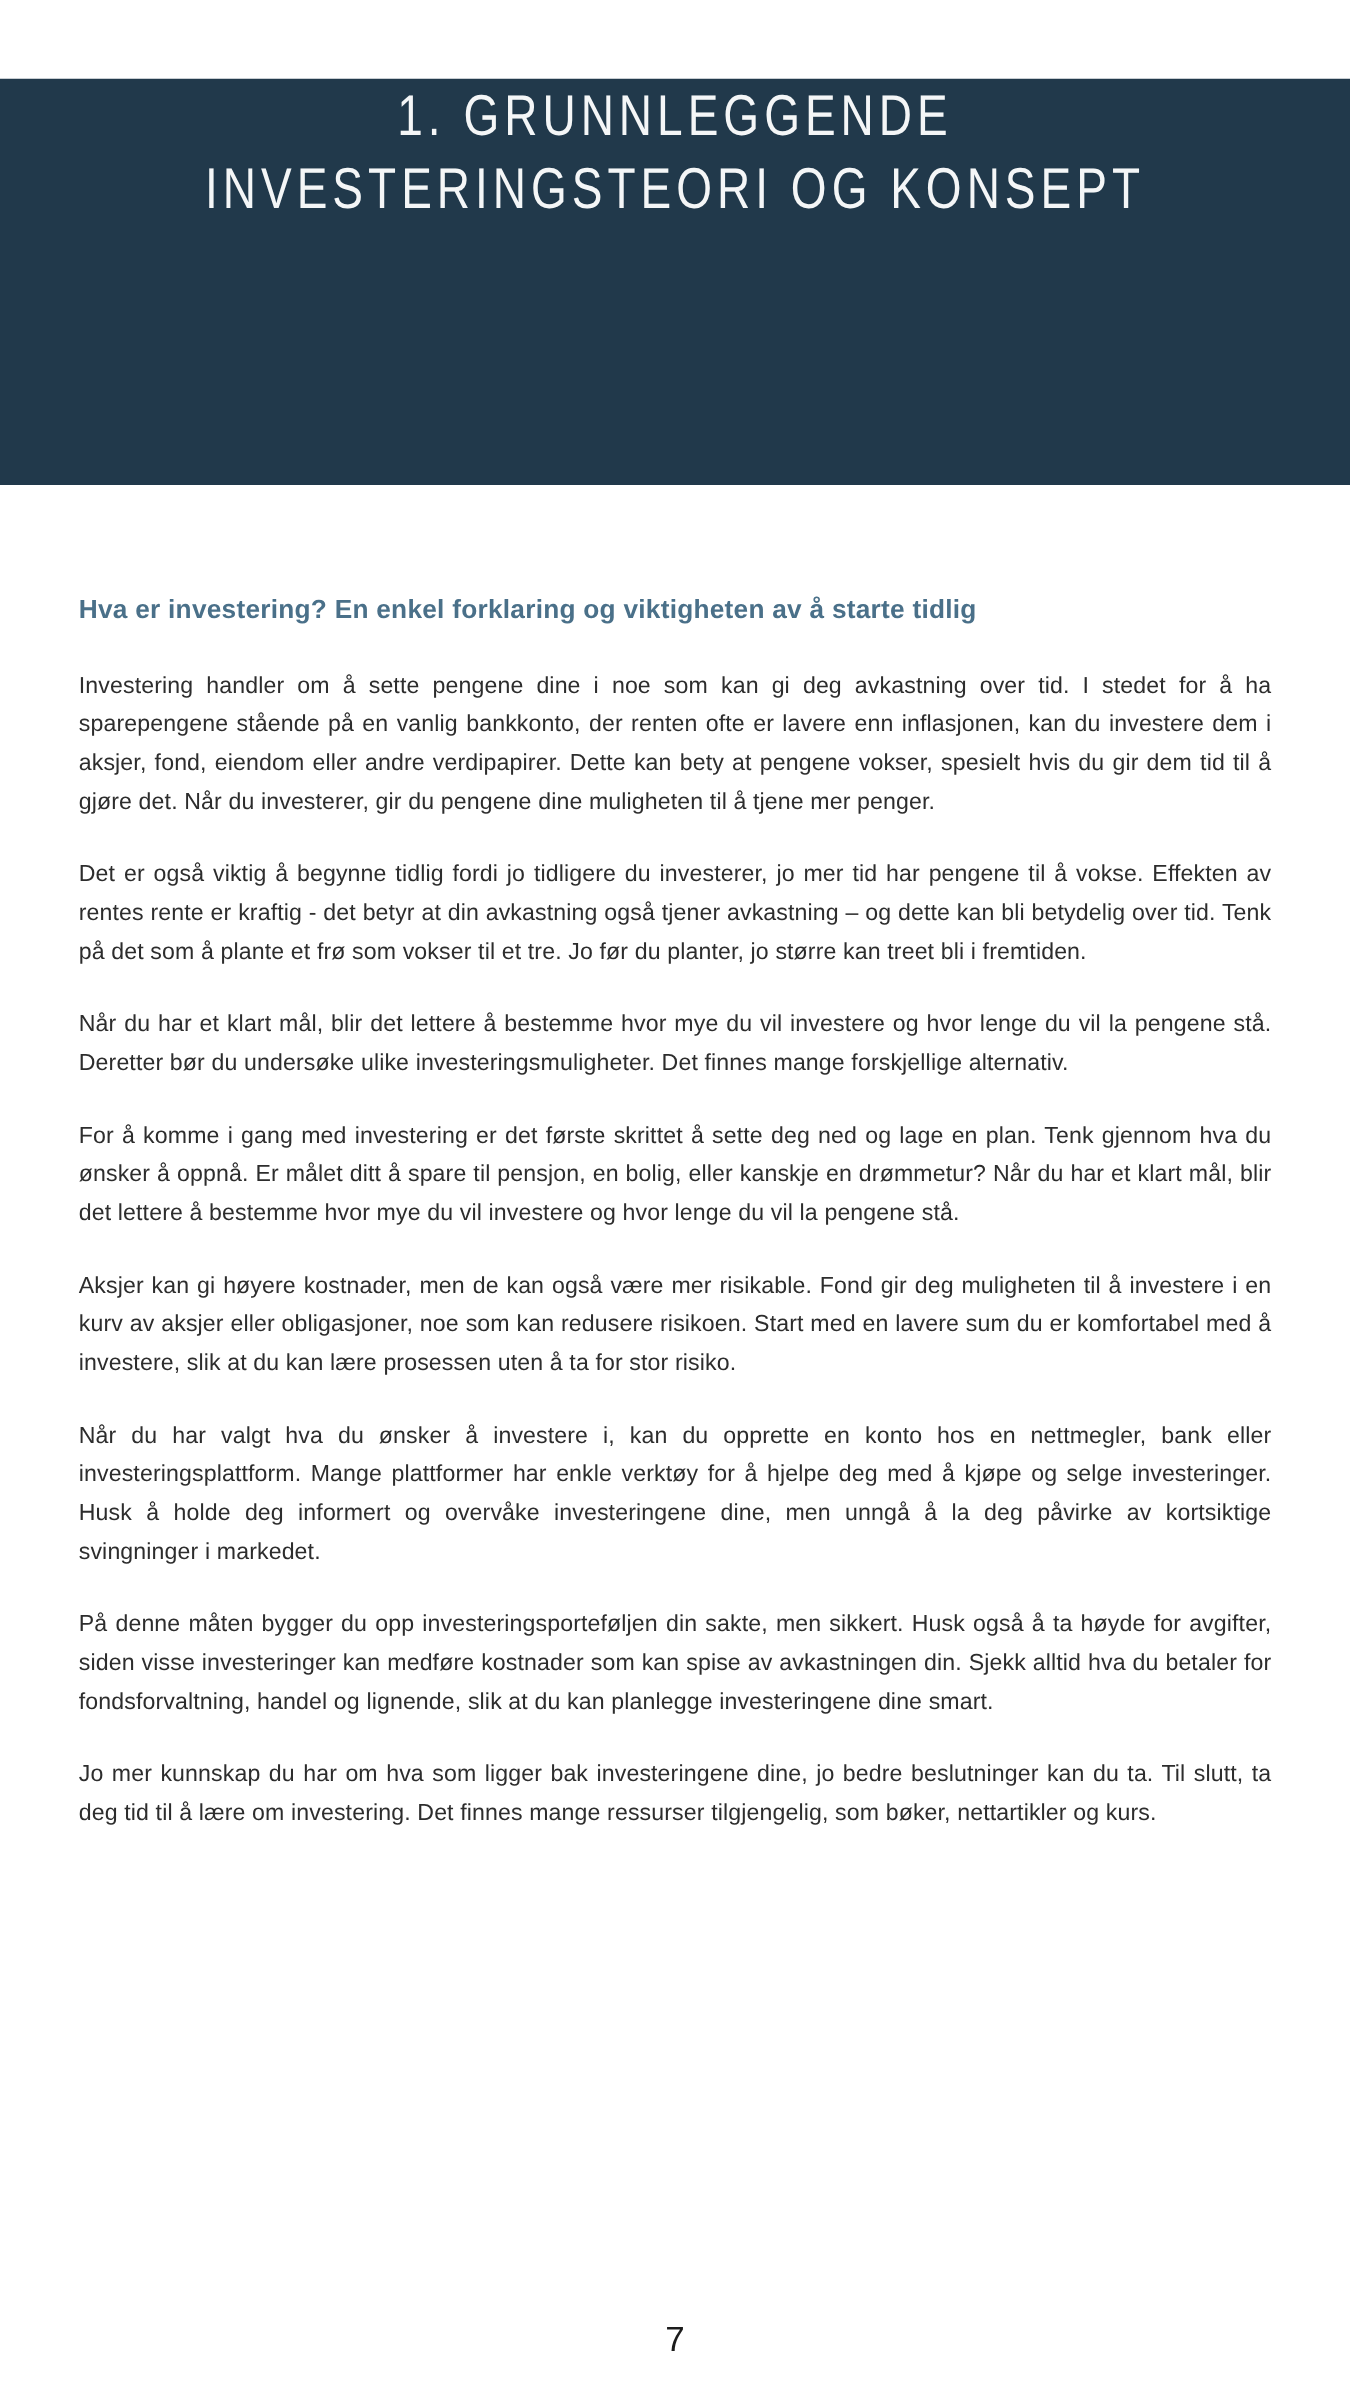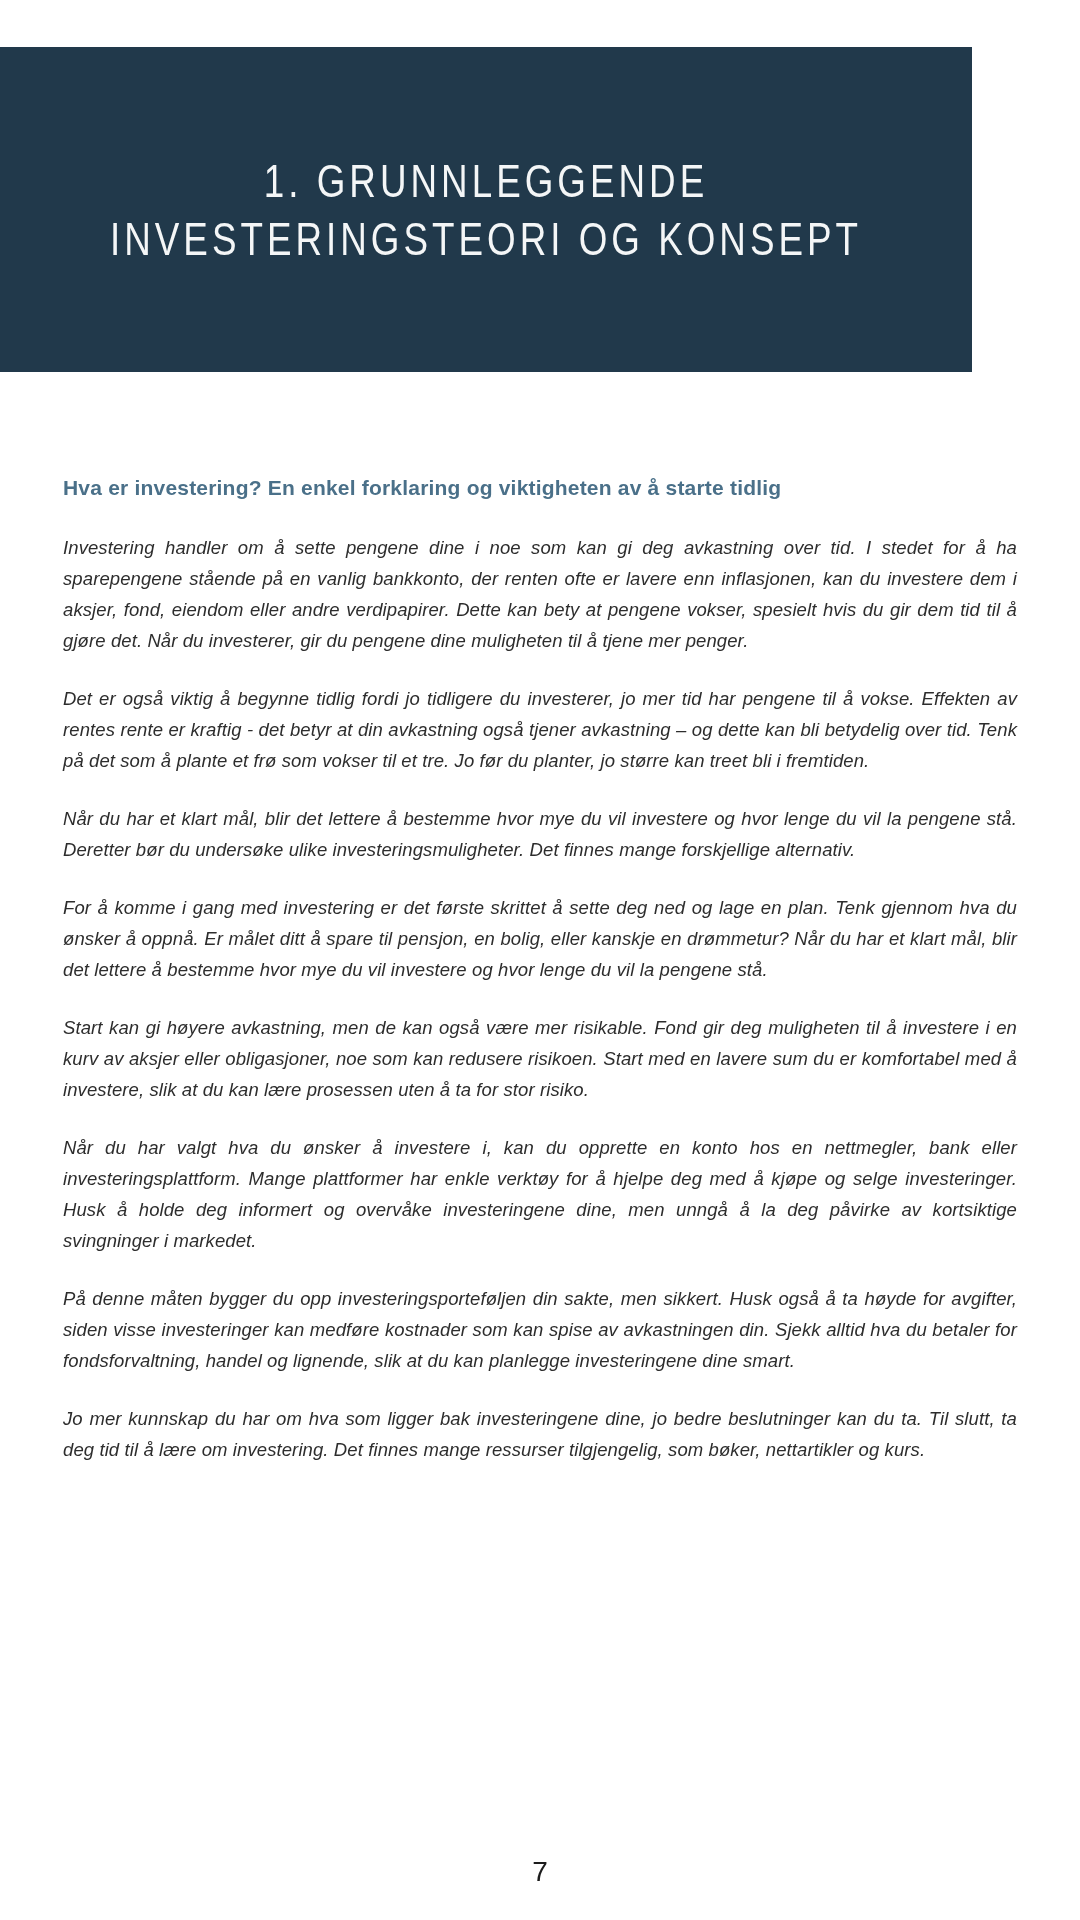--- a/index.html
+++ b/index.html
@@ -12,27 +12,27 @@
     position: relative;
     width: 1080px;
     height: 1920px;
     margin: 0 auto;
     background: var(--page-bg, #ffffff);
     overflow: hidden;
   }
   
   .banner {
     position: absolute;
-    top: 47px;
+    top: 63px;
     left: 0;
-    width: 972px;
+    width: 1080px;
     height: 325px;
     background: var(--banner-bg, #21394b);
     display: flex;
-    align-items: center;
+    align-items: flex-start;
     justify-content: center;
   }
   .banner-title {
     text-align: center;
     color: var(--banner-text, #f4f6f7);
     font-size: 46px;
     line-height: 58px;
     font-weight: 400;
     letter-spacing: 5px;
     text-transform: uppercase;
@@ -52,21 +52,20 @@
   .heading {
     margin: 88px 0 0 0;
     text-align: left;
     font-size: 21px;
     font-weight: 700;
     color: var(--heading-color, #4a7089);
     letter-spacing: 0.2px;
   }
   .paragraphs {
     margin-top: 32px;
-    font-style: italic;
   }
   .paragraphs p {
     margin: 0 0 27px 0;
     font-size: 18.5px;
     line-height: 31px;
     color: var(--body-text, #2d2d2d);
     text-align: justify;
     letter-spacing: 0.1px;
   }
   
@@ -92,21 +91,21 @@
     </div>
   </header>
 
   <main class="content">
     <h2 class="heading">Hva er investering? En enkel forklaring og viktigheten av å starte tidlig</h2>
     <div class="paragraphs" id="paragraphs">
         <p>Investering handler om å sette pengene dine i noe som kan gi deg avkastning over tid. I stedet for å ha sparepengene stående på en vanlig bankkonto, der renten ofte er lavere enn inflasjonen, kan du investere dem i aksjer, fond, eiendom eller andre verdipapirer. Dette kan bety at pengene vokser, spesielt hvis du gir dem tid til å gjøre det. Når du investerer, gir du pengene dine muligheten til å tjene mer penger.</p>
         <p>Det er også viktig å begynne tidlig fordi jo tidligere du investerer, jo mer tid har pengene til å vokse. Effekten av rentes rente er kraftig - det betyr at din avkastning også tjener avkastning – og dette kan bli betydelig over tid. Tenk på det som å plante et frø som vokser til et tre. Jo før du planter, jo større kan treet bli i fremtiden.</p>
         <p>Når du har et klart mål, blir det lettere å bestemme hvor mye du vil investere og hvor lenge du vil la pengene stå. Deretter bør du undersøke ulike investeringsmuligheter. Det finnes mange forskjellige alternativ.</p>
         <p>For å komme i gang med investering er det første skrittet å sette deg ned og lage en plan. Tenk gjennom hva du ønsker å oppnå. Er målet ditt å spare til pensjon, en bolig, eller kanskje en drømmetur? Når du har et klart mål, blir det lettere å bestemme hvor mye du vil investere og hvor lenge du vil la pengene stå.</p>
-        <p>Start kan gi høyere avkastning, men de kan også være mer risikable. Fond gir deg muligheten til å investere i en kurv av aksjer eller obligasjoner, noe som kan redusere risikoen. Start med en lavere sum du er komfortabel med å investere, slik at du kan lære prosessen uten å ta for stor risiko.</p>
+        <p>Aksjer kan gi høyere kostnader, men de kan også være mer risikable. Fond gir deg muligheten til å investere i en kurv av aksjer eller obligasjoner, noe som kan redusere risikoen. Start med en lavere sum du er komfortabel med å investere, slik at du kan lære prosessen uten å ta for stor risiko.</p>
         <p>Når du har valgt hva du ønsker å investere i, kan du opprette en konto hos en nettmegler, bank eller investeringsplattform. Mange plattformer har enkle verktøy for å hjelpe deg med å kjøpe og selge investeringer. Husk å holde deg informert og overvåke investeringene dine, men unngå å la deg påvirke av kortsiktige svingninger i markedet.</p>
         <p>På denne måten bygger du opp investeringsporteføljen din sakte, men sikkert. Husk også å ta høyde for avgifter, siden visse investeringer kan medføre kostnader som kan spise av avkastningen din. Sjekk alltid hva du betaler for fondsforvaltning, handel og lignende, slik at du kan planlegge investeringene dine smart.</p>
         <p>Jo mer kunnskap du har om hva som ligger bak investeringene dine, jo bedre beslutninger kan du ta. Til slutt, ta deg tid til å lære om investering. Det finnes mange ressurser tilgjengelig, som bøker, nettartikler og kurs.</p>
       </div>
   </main>
 
   <div class="page-number">7</div>
 
 </div>
 

